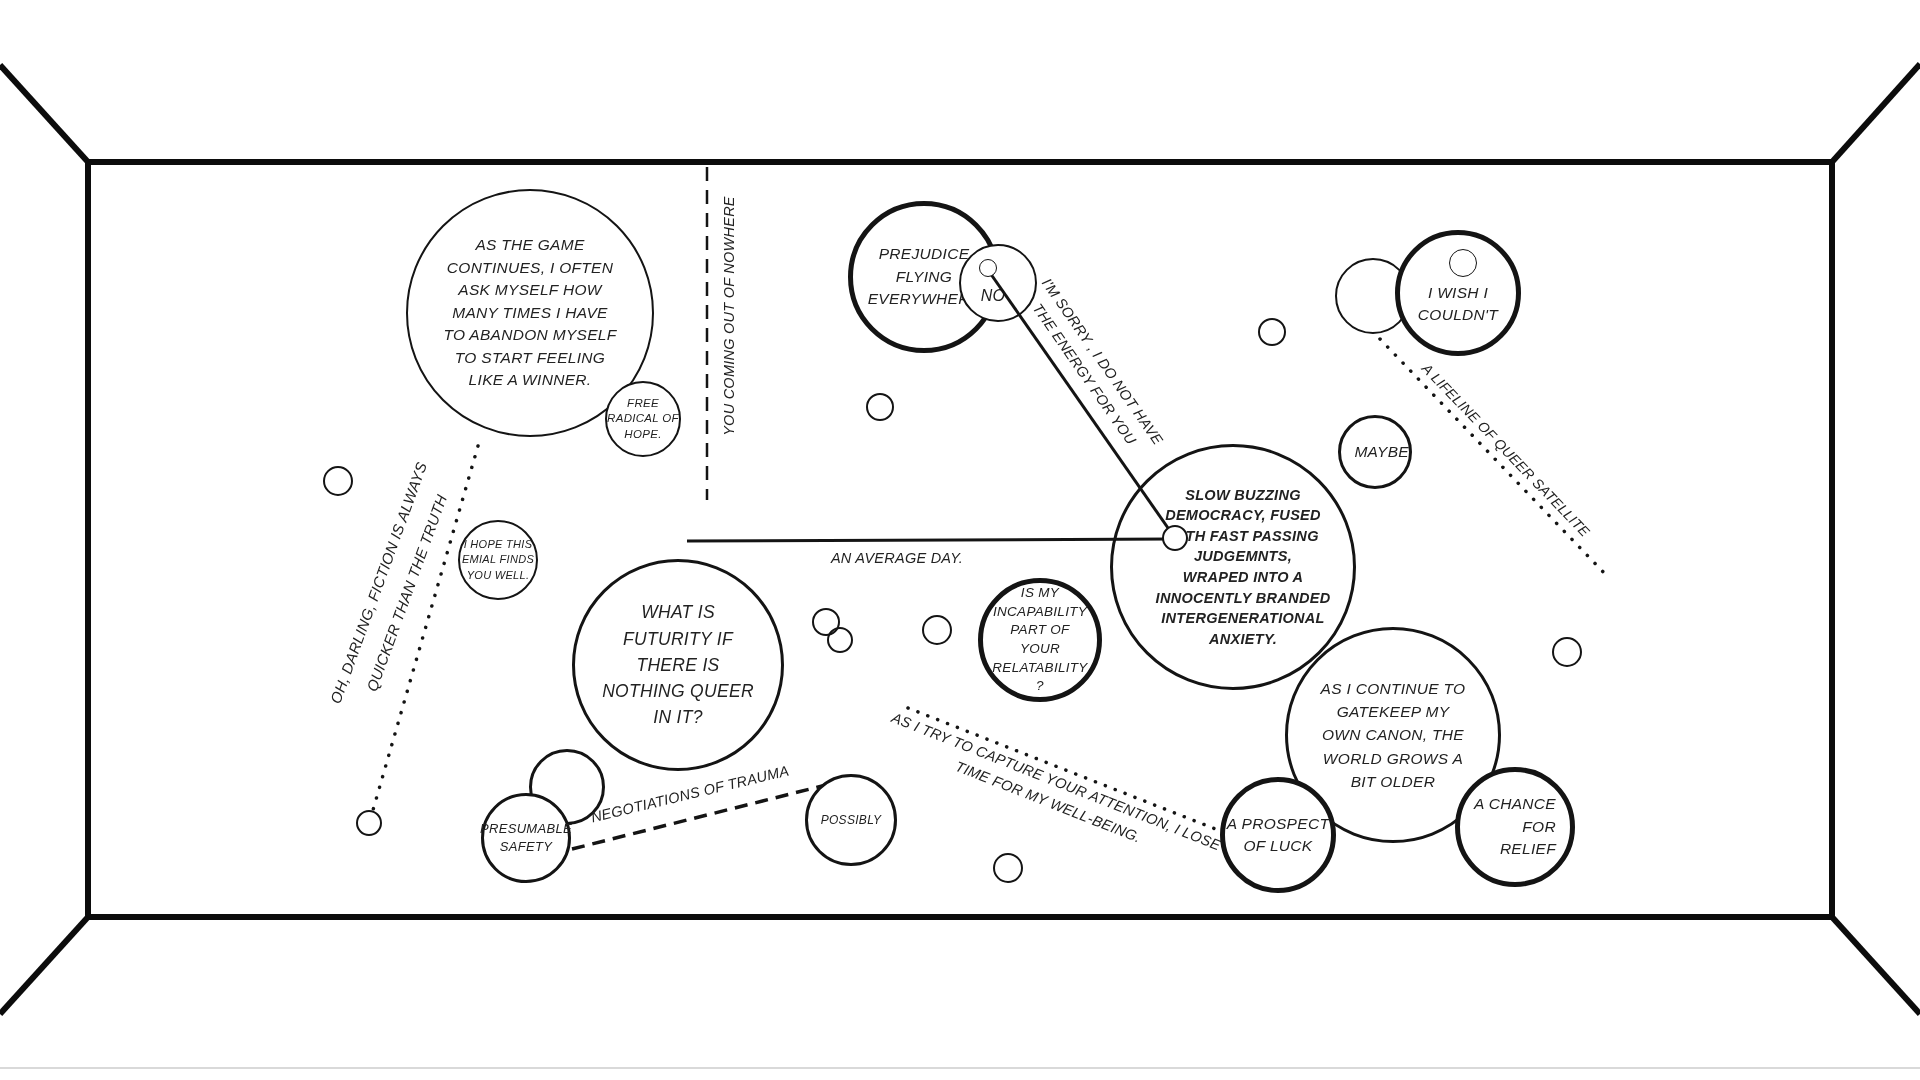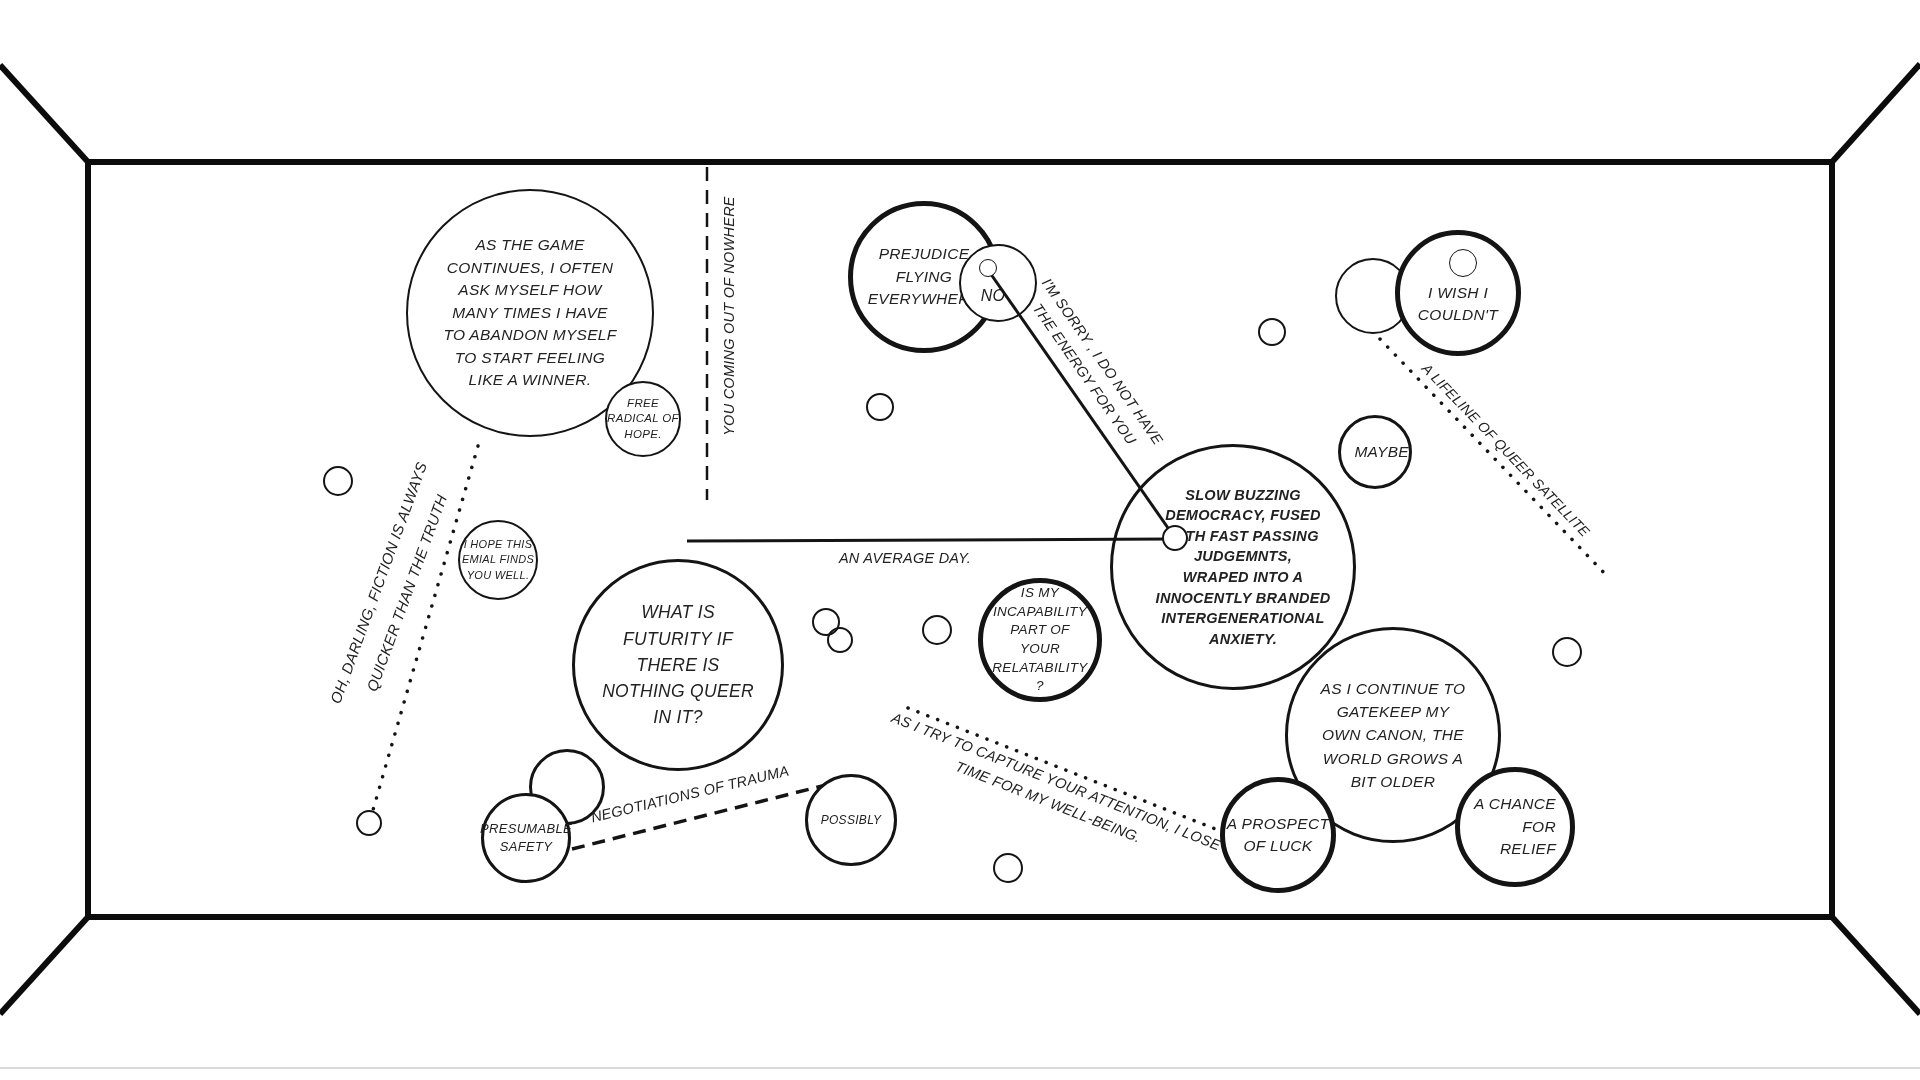--- a/index.html
+++ b/index.html
@@ -161,21 +161,21 @@
     <span>I'M SORRY , I DO NOT HAVE
 THE ENERGY FOR YOU</span>
   </div>
   <div class="label" style="left:1506px; top:450px; transform:translate(-50%,-50%) rotate(46deg); white-space:nowrap; font-size:14px;">
     <span>A LIFELINE OF QUEER SATELLITE</span>
   </div>
   <div class="label" style="left:393px; top:588px; transform:translate(-50%,-50%) rotate(-70deg); font-size:15px; line-height:2;">
     <span>OH, DARLING, FICTION IS ALWAYS
 QUICKER THAN THE TRUTH</span>
   </div>
-  <div class="label" style="left:897px; top:558px; transform:translate(-50%,-50%);margin-left:8px;">
+  <div class="label" style="left:897px; top:558px; transform:translate(-50%,-50%);">
     <span>AN AVERAGE DAY.</span>
   </div>
   <div class="label" style="left:690px; top:794px; transform:translate(-50%,-50%) rotate(-13.5deg); white-space:nowrap;">
     <span>NEGOTIATIONS OF TRAUMA</span>
   </div>
   <div class="label" style="left:1052px; top:792px; transform:translate(-50%,-50%) rotate(21.5deg); line-height:1.55;">
     <span>AS I TRY TO CAPTURE YOUR ATTENTION, I LOSE
 TIME FOR MY WELL-BEING.</span>
   </div>
 

